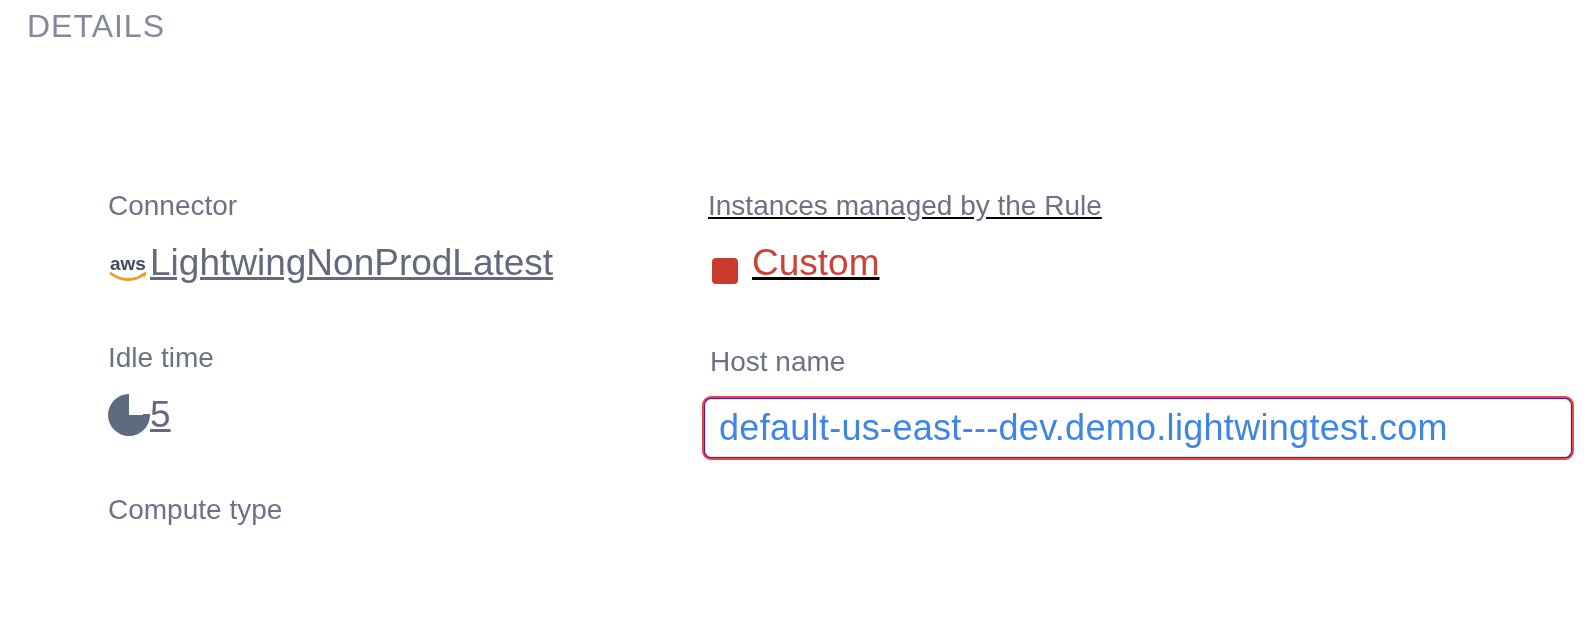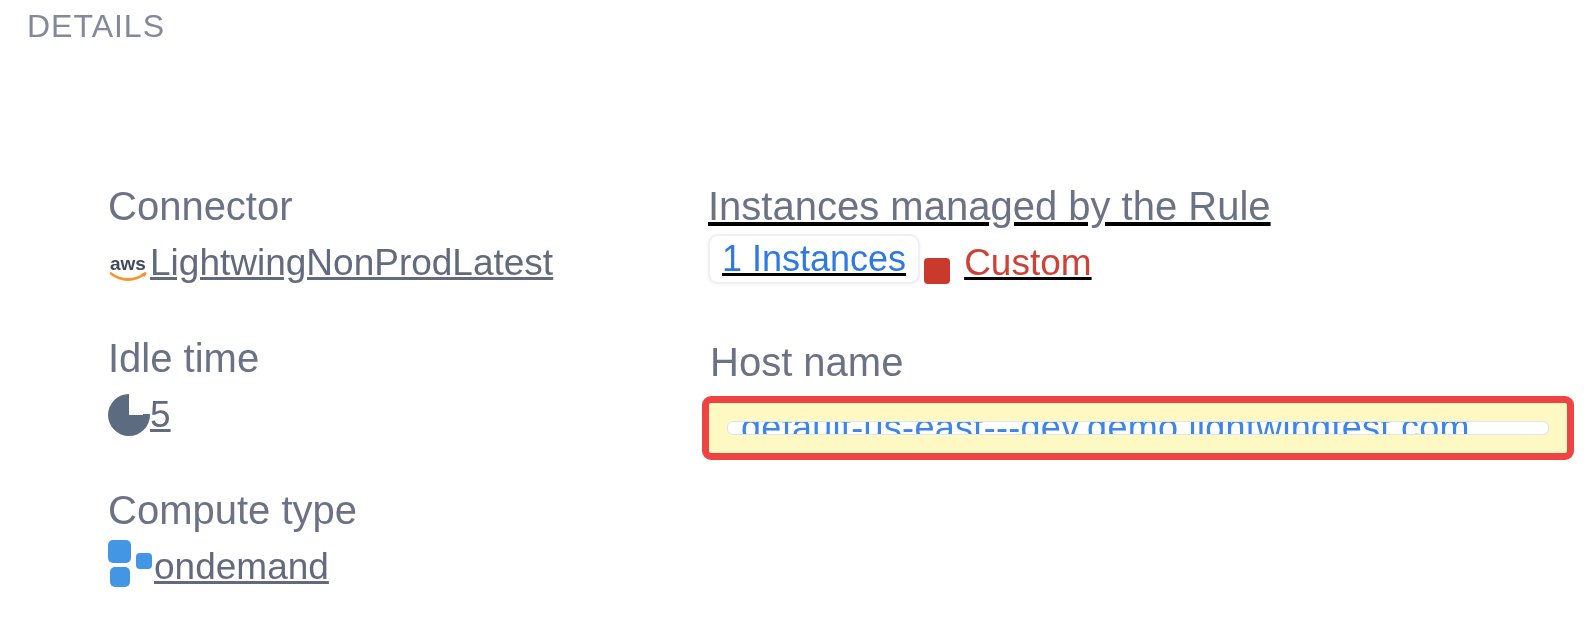--- a/index.html
+++ b/index.html
@@ -22,21 +22,21 @@
   }
   .field { position: absolute; }
   .f-connector { left: 108px; top: 184px; }
   .f-instances { left: 708px; top: 184px; text-decoration: underline; }
   .f-idle      { left: 108px; top: 336px; }
   .f-host      { left: 702px; top: 340px; }
   .f-compute   { left: 108px; top: 488px; }
   .f-custom    { left: 702px; top: 492px; }
 
   .label {
-    font-size: 40px;
+    font-size: 28px;
     line-height: 44px;
     color: #6c7286;
     margin-bottom: 8px;
     white-space: nowrap;
   }
   .f-host .label, .f-custom .label { margin-left: 8px; margin-bottom: 12px; }
 
   .value-row {
     display: flex;
     align-items: flex-end;
@@ -89,24 +89,24 @@
     flex: 0 0 auto;
   }
   .status-text {
     font-size: 37px;
     color: #cd4136;
     margin-left: 14px;
   }
 
   
   .domain-box {
-    border: 7px solid #ef4444;
+    border: 2px solid #ef4444;
     border-radius: 9px;
-    background: #fef9c3;
-    padding: 18px;
+    background: #4c1d95;
+    padding: 1px;
     box-sizing: border-box;
     height: 64px;
     display: block;
   }
   .f-host .domain-box { width: 872px; }
   .f-custom .domain-box { width: 564px; }
   .domain-inner {
     height: 100%;
     box-sizing: border-box;
     border: 1.5px solid #e0e3ea;
@@ -142,21 +142,20 @@
           <path d="M38.5 18.5 l-6.2 1.4 4.6 3.2 z" fill="#f5962e"></path>
         </svg>
       </span>
       <span class="value">LightwingNonProdLatest</span>
     </div>
   </section>
 
   <section class="field f-instances">
     <div class="label">Instances managed by the Rule</div>
     <div class="value-row">
-      <a class="chip">1 Instances</a>
       <span class="status-square"></span>
       <span class="status-text">Custom</span>
     </div>
   </section>
 
   <section class="field f-idle">
     <div class="label">Idle time</div>
     <div class="value-row">
       <span class="pie-icon"></span>
       <span class="value">5</span>
@@ -167,24 +166,16 @@
     <div class="label">Host name</div>
     <div class="domain-box">
       <div class="domain-inner">
         <span class="domain-text">default-us-east---dev.demo.lightwingtest.com</span>
       </div>
     </div>
   </section>
 
   <section class="field f-compute">
     <div class="label">Compute type</div>
-    <div class="value-row">
-      <span class="blocks-icon">
-        <span class="sq sq1"></span>
-          <span class="sq sq2"></span>
-          <span class="sq sq3"></span>
-      </span>
-      <span class="value">ondemand</span>
-    </div>
   </section>
 
 
 </div>
 
 </body></html>

